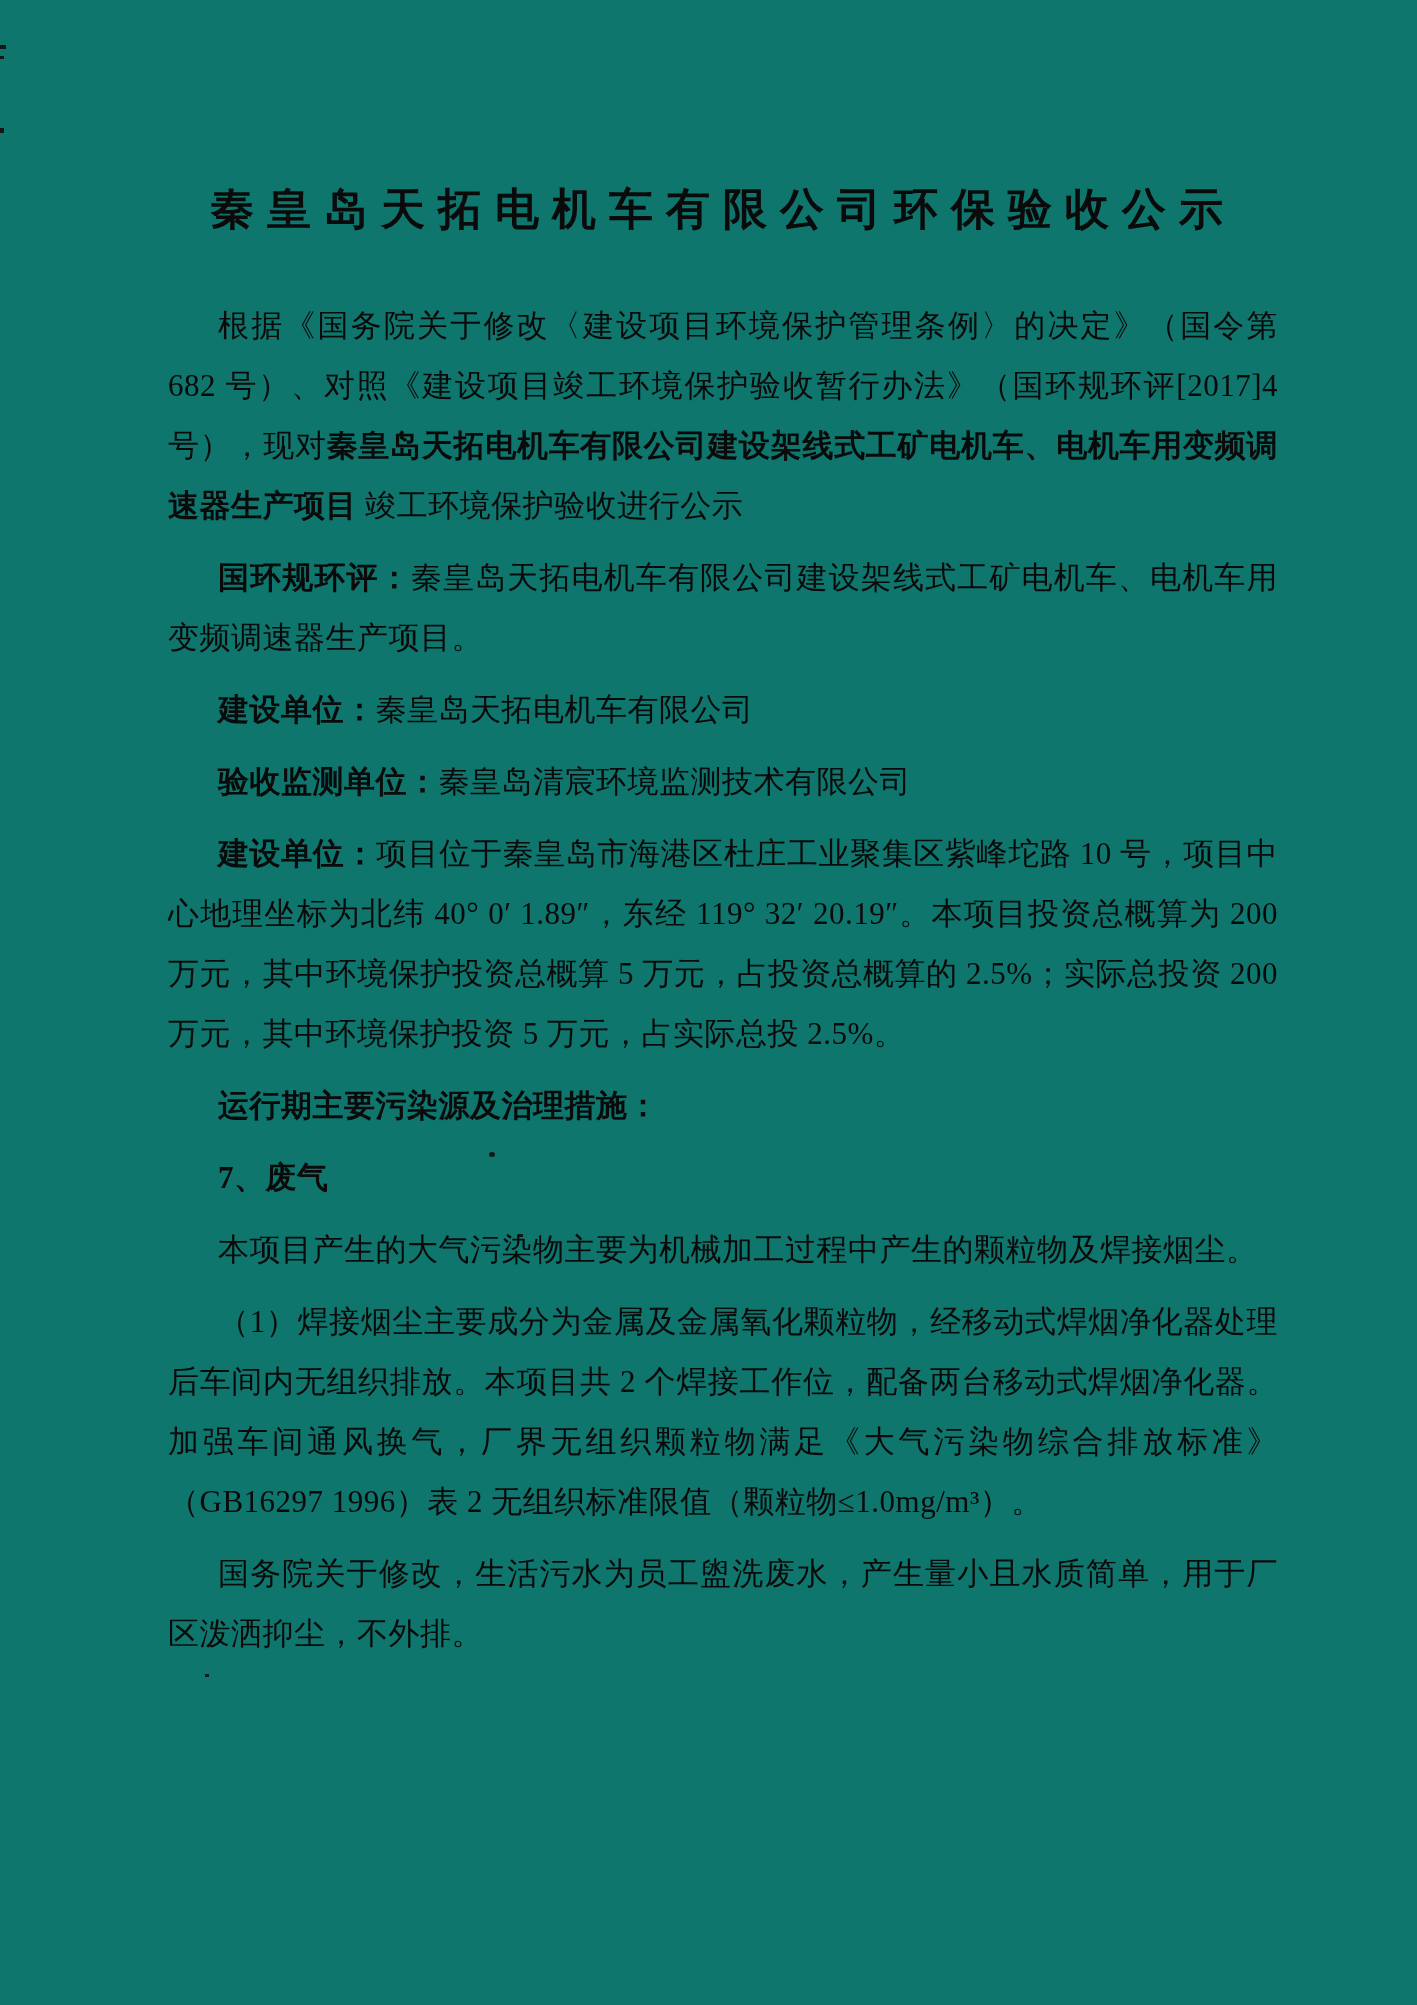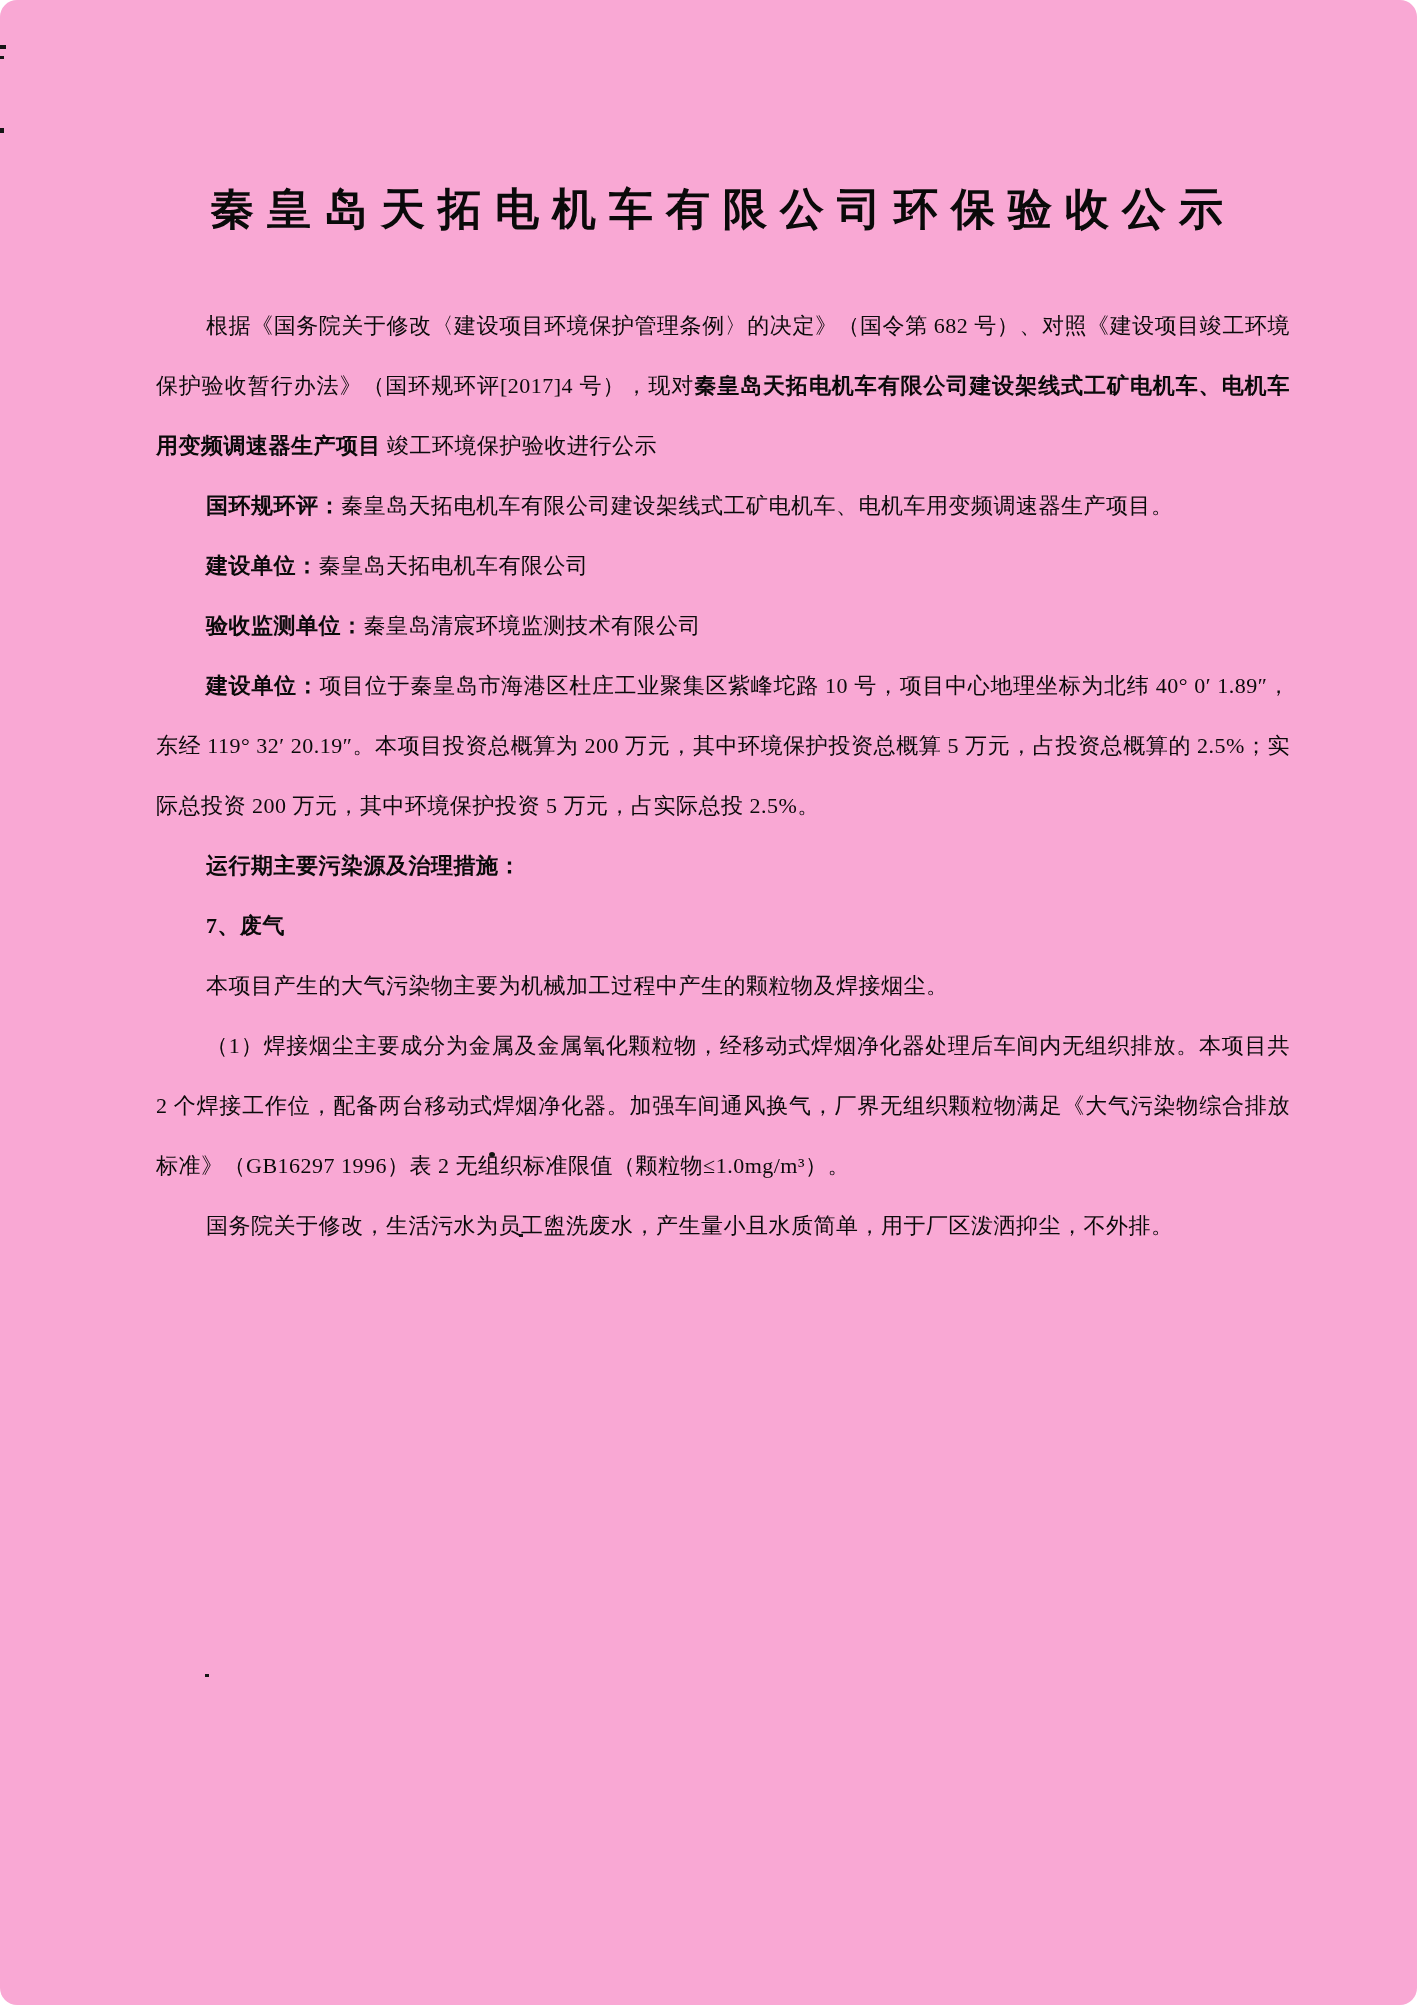--- a/index.html
+++ b/index.html
@@ -11,44 +11,43 @@
     width: 1417px;
     height: 2005px;
     position: relative;
     overflow: hidden;
     font-family: "Liberation Serif", "DejaVu Serif", serif;
     color: #0a0a0a;
   }
   .page {
     position: absolute;
     inset: 0;
-    background: #f9a8d4;
-    border-radius: 17px;
+    background: #0f766e;
   }
   .content {
     position: absolute;
     left: 156px;
     top: 0;
     width: 1134px;
   }
   h1.doc-title {
     margin: 186px 0 0 0;
     font-size: 44px;
     line-height: 48px;
     font-weight: 700;
     text-align: center;
     letter-spacing: 13px;
     white-space: nowrap;
   }
   .doc-body {
     margin-top: 62px;
   }
   .doc-body p.para {
-    margin: 0;
-    font-size: 22px;
+    margin: 12px;
+    font-size: 31px;
     line-height: 60px;
     text-align: justify;
     text-indent: 50px;
     letter-spacing: 0.5px;
   }
   .doc-body p.para span.run { font-weight: 400; }
   .doc-body p.para span.run.b { font-weight: 700; }
   
   .artifact {
     position: absolute;

